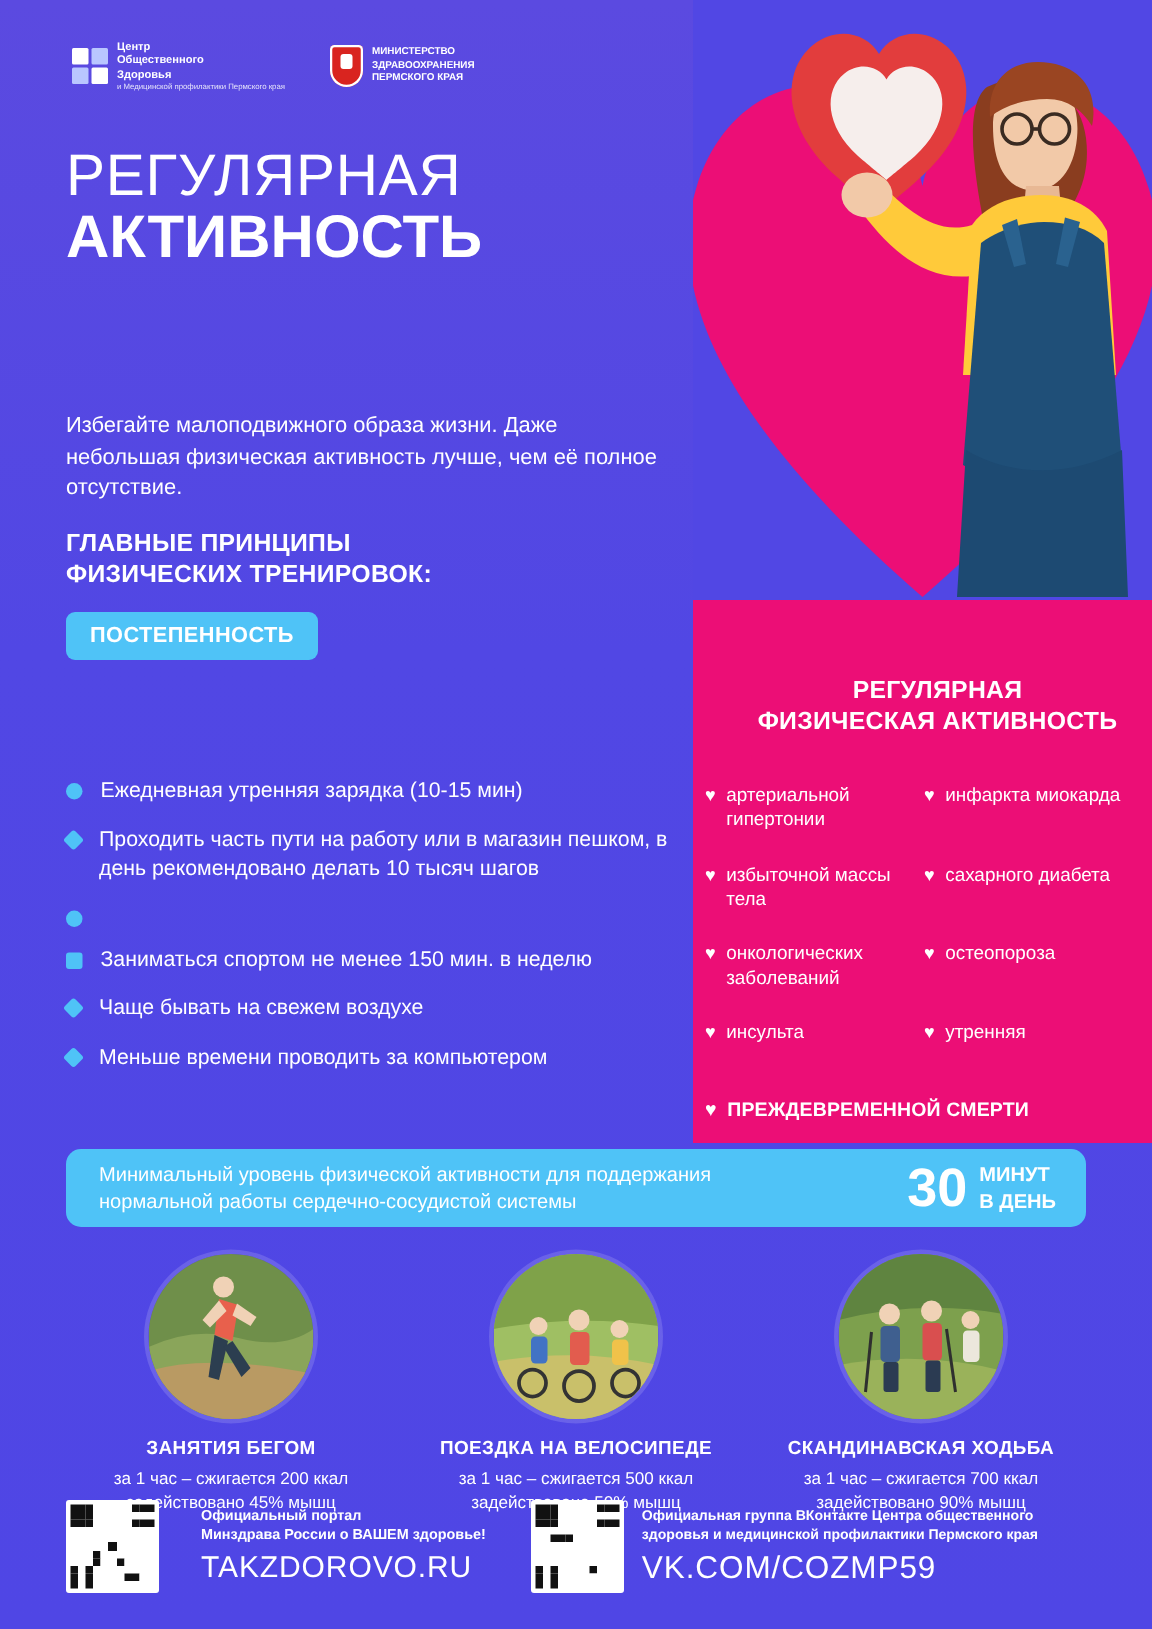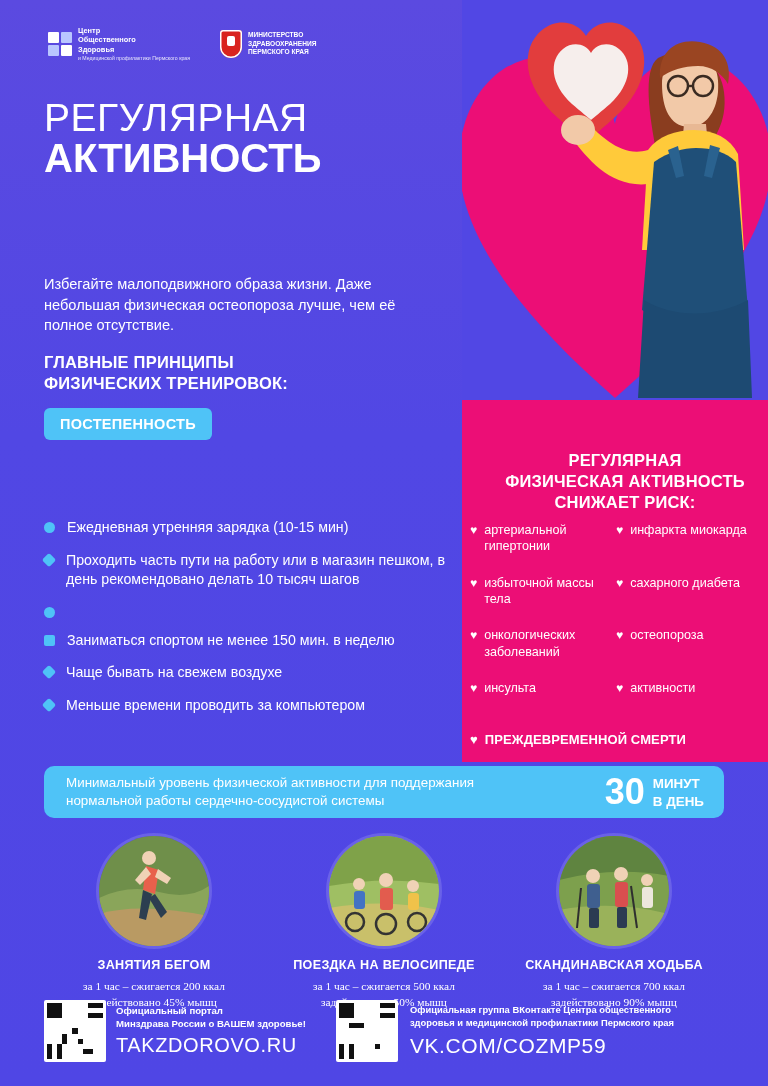--- a/index.html
+++ b/index.html
@@ -132,25 +132,25 @@
     position:absolute; left: 44px; top: 836px; width: 680px;
     display:flex; justify-content: space-between;
   }
   .card { width: 220px; text-align:center; }
   .card .photo {
     width: 110px; height: 110px; border-radius: 50%;
     margin: 0 auto 12px; overflow:hidden; position:relative;
     box-shadow: 0 0 0 3px rgba(255,255,255,.15);
   }
   .card .ct { font-size: 12.6px; font-weight: bold; letter-spacing:.3px; margin-bottom: 6px; }
-  .card .cs { font-size: 11.4px; line-height: 1.42; font-family: Liberation Serif, serif; }
+  .card .cs { font-size: 11.4px; line-height: 1.42; }
 
   
   .footer { position:absolute; left: 44px; top: 1000px; width: 690px; display:flex; }
-  .f-left { display:flex; gap:10px; align-items:center; }
+  .f-left { display:flex; gap:28px; align-items:center; }
   .f-right { display:flex; gap:12px; align-items:center; margin-left: 30px; }
   .qr { width: 62px; height: 62px; background:#ffffff; padding:3px; border-radius:2px; }
   .qr .grid { width:100%; height:100%; display:grid; grid-template-columns: repeat(11,1fr); grid-template-rows: repeat(11,1fr); }
   .qr .grid i { display:block; }
   .f-text .small { font-size: 9.6px; line-height: 1.34; font-weight: bold; }
   .f-text .url { font-size: 20px; font-weight: normal; letter-spacing:.6px; margin-top:4px; }
   .f-right .f-text .small { font-size: 9.4px; }
   .f-right .f-text .url { font-size: 21px; }
 
   .svgwrap { position:absolute; inset:0; }
@@ -226,21 +226,21 @@
         <path d="M182 300 C 212 318 252 318 286 300 L290 398 L176 398 Z" fill="#1d4a72"></path>
       </g>
     </svg>
   </div>
 
   <div class="headline">
     <div class="h-line1">РЕГУЛЯРНАЯ</div>
     <div class="h-line3">АКТИВНОСТЬ</div>
   </div>
 
-  <div class="lede">Избегайте малоподвижного образа жизни. Даже небольшая физическая остеопороза лучше, чем её полное отсутствие.</div>
+  <div class="lede">Избегайте малоподвижного образа жизни. Даже небольшая физическая активность лучше, чем её полное отсутствие.</div>
 
   <div class="principles">
     <div>ГЛАВНЫЕ ПРИНЦИПЫ</div>
     <div>ФИЗИЧЕСКИХ ТРЕНИРОВОК:</div>
   </div>
 
   <div class="pills">
     <div class="pill">ПОСТЕПЕННОСТЬ</div>
   </div>
 
@@ -279,21 +279,20 @@
       <span class="mk mk-diamond">
           <span></span>
         </span>
       <span class="bt">Меньше времени проводить за компьютером</span>
     </div>
   </div>
 
   <div class="risk-title">
     <div>РЕГУЛЯРНАЯ</div>
     <div>ФИЗИЧЕСКАЯ АКТИВНОСТЬ</div>
-    <div>СНИЖАЕТ РИСК:</div>
   </div>
 
   <div class="risk-grid">
     <div class="risk-item">
       <span class="hi">♥</span>
       <span>артериальной гипертонии</span>
     </div>
     <div class="risk-item">
       <span class="hi">♥</span>
       <span>инфаркта миокарда</span>
@@ -313,21 +312,21 @@
     <div class="risk-item">
       <span class="hi">♥</span>
       <span>остеопороза</span>
     </div>
     <div class="risk-item">
       <span class="hi">♥</span>
       <span>инсульта</span>
     </div>
     <div class="risk-item">
       <span class="hi">♥</span>
-      <span>активности</span>
+      <span>утренняя</span>
     </div>
   </div>
 
   <div class="risk-final">
     <span class="hi">♥</span>
     <span>ПРЕЖДЕВРЕМЕННОЙ СМЕРТИ</span>
   </div>
 
   <div class="banner">
     <div class="txt">Минимальный уровень физической активности для поддержания нормальной работы сердечно-сосудистой системы</div>

